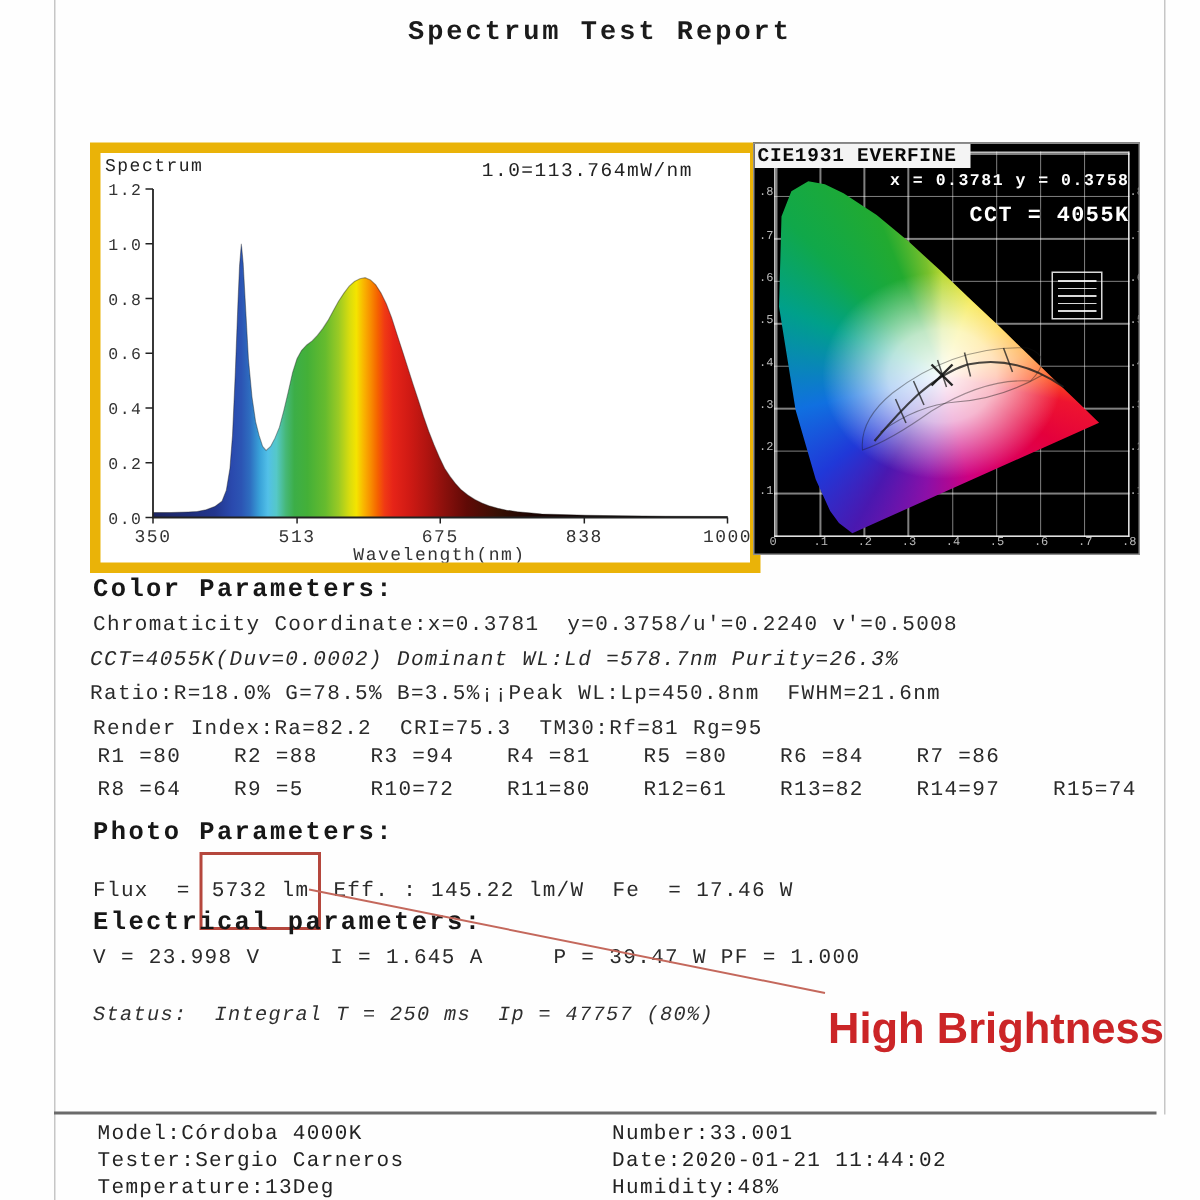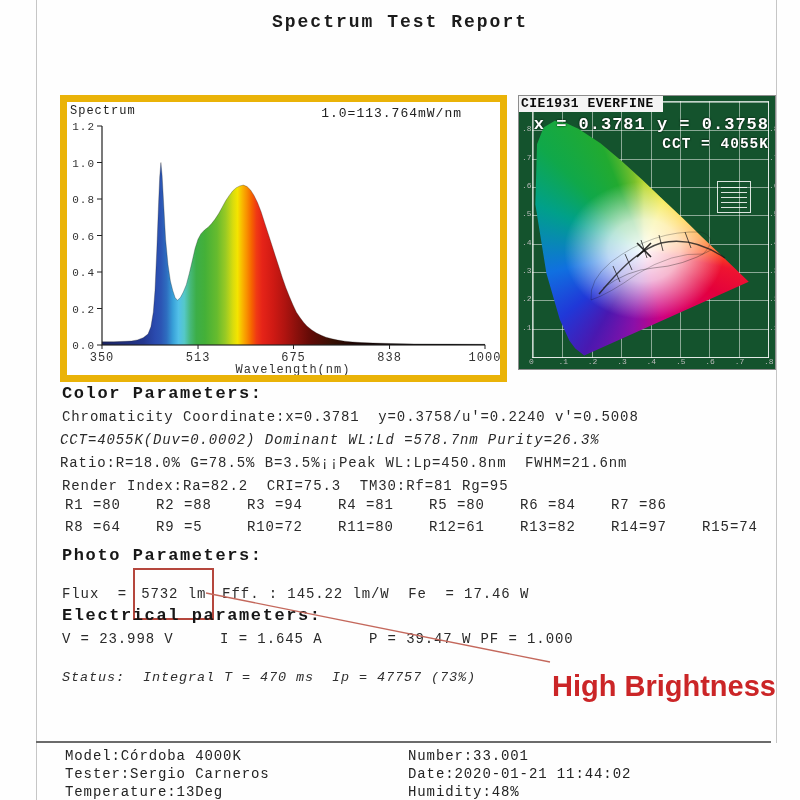--- a/index.html
+++ b/index.html
@@ -13,40 +13,40 @@
   .edge-v{width:1px;background:#c6c6c6;}
   .sep-h{height:2px;background:#6b6b6b;}
   
   #spec-panel{left:60px;top:95px;width:433px;height:273px;border:7px solid #eab308;background:#fff;}
   .spec-label{left:3px;top:2px;font-size:12px;letter-spacing:1px;color:#222;}
   .spec-scale{right:38px;top:4px;font-size:13px;letter-spacing:1px;color:#222;}
   #spec-plot{position:absolute;left:0;top:0;}
   #spec-plot .tick{font-family:"Liberation Mono",monospace;font-size:11px;fill:#333;letter-spacing:1px;}
   #spec-plot .tick2{font-family:"Liberation Mono",monospace;font-size:12px;fill:#333;letter-spacing:1px;}
   
-  #cie-panel{left:518px;top:95px;width:256px;height:273px;background:#14532d;border:1px solid #8d8d8d;overflow:hidden;}
+  #cie-panel{left:502px;top:95px;width:256px;height:273px;background:#000000;border:1px solid #8d8d8d;overflow:hidden;}
   #cie-plot{position:absolute;left:13px;top:5px;width:235px;height:255px;
             border:1px solid rgba(255,255,255,.75);
             background-image:
               repeating-linear-gradient(to right, rgba(255,255,255,.5) 0 1px, transparent 1px 29.375px),
               repeating-linear-gradient(to bottom, rgba(255,255,255,.5) 0 1px, transparent 1px 28.33px);}
   #cie-horseshoe{position:absolute;left:0;top:0;width:235px;height:255px;
      background:
        radial-gradient(ellipse 34% 27% at 47.3% 58.2%, rgba(255,255,255,.97) 0%, rgba(255,255,255,.72) 45%, rgba(255,255,255,0) 100%),
        conic-gradient(from 0deg at 47.3% 58.2%,
          #b8d832 0deg,#f2e31c 21deg,#ffc400 51deg,#ff8c1a 77deg,#ff5018 91deg,#ee1430 102deg,
          #e4003c 120deg,#dc0060 145deg,#cf0080 165deg,#8a10a8 188deg,#4a18b0 210deg,#2038d8 231deg,
          #1070e0 257deg,#00a08a 293deg,#10a84a 315deg,#22aa30 338deg,#78c02c 352deg,#b8d832 360deg);
      clip-path:polygon(21.8% 99.4%,18% 96.7%,15.5% 93.6%,11.4% 85.3%,5.7% 67.2%,1% 40.2%,
          1.7% 16.6%,4.5% 10%,9.3% 7.4%,14% 8.2%,19.3% 10.5%,28.7% 16.2%,37.7% 23.1%,46.6% 30.6%,
          55.5% 38.4%,64.1% 45.9%,71.9% 52.9%,78.4% 58.6%,86.4% 65.7%,91.8% 70.5%);}
   #cie-locus{position:absolute;left:0;top:0;}
   .cie-strip{left:0;top:0;width:142px;height:16px;background:#f4f4f4;font-size:13px;font-weight:bold;
              color:#0a0a0a;letter-spacing:.5px;padding-left:2px;line-height:16px;}
-  .cie-coords{right:6px;top:19px;font-size:17px;font-weight:bold;color:#fff;letter-spacing:1px;text-shadow:0 0 2px #000;}
+  .cie-coords{right:6px;top:19px;font-size:11px;font-weight:bold;color:#fff;letter-spacing:1px;text-shadow:0 0 2px #000;}
   .cie-cct{right:6px;top:40px;font-size:14.5px;font-weight:bold;color:#fff;letter-spacing:1px;text-shadow:0 0 2px #000;}
   .cie-ticklabel{position:absolute;font-size:8px;color:#b9b9b9;line-height:8px;}
   .cie-legend{left:198px;top:85px;width:26px;height:24px;border:1px solid rgba(255,255,255,.85);
               background:repeating-linear-gradient(to bottom, rgba(255,255,255,.85) 0 1px, transparent 1px 5px);
               background-clip:content-box;padding:3px;}
   
   .heading{font-size:17px;font-weight:bold;letter-spacing:1.6px;color:#171717;}
   .body-line{font-size:14px;letter-spacing:.9px;color:#2a2a2a;}
   .r-row{display:flex;justify-content:center;}
   .rcell{width:91px;font-size:14px;letter-spacing:.9px;color:#2a2a2a;white-space:pre;}
@@ -214,21 +214,21 @@
 
   <div class="abs heading" style="left:62px;top:546px;">Photo Parameters:</div>
   <div class="abs flux-row" style="left:62px;top:568px;">
     <span class="body-line pre">Flux  =</span>
     <span class="flux-box body-line pre" style="border-color: rgb(181, 71, 61);">5732 lm</span>
     <span class="body-line pre">Eff. : 145.22 lm/W  Fe  = 17.46 W</span>
   </div>
 
   <div class="abs heading" style="left:62px;top:606px;">Electrical parameters:</div>
   <div class="abs body-line pre" style="left:62px;top:631px;">V = 23.998 V     I = 1.645 A     P = 39.47 W PF = 1.000</div>
-  <div class="abs status-line pre" style="left:62px;top:670px;">Status:  Integral T = 470 ms  Ip = 47757 (73%)</div>
+  <div class="abs status-line pre" style="left:62px;top:670px;">Status:  Integral T = 250 ms  Ip = 47757 (80%)</div>
 
   <div id="footer-rows">
       <div class="footer-row" style="top: 748px;">
         <span class="f-left">Model:Córdoba 4000K</span>
         <span class="f-right">Number:33.001</span>
       </div>
       <div class="footer-row" style="top: 766px;">
         <span class="f-left">Tester:Sergio Carneros</span>
         <span class="f-right">Date:2020-01-21 11:44:02</span>
       </div>

